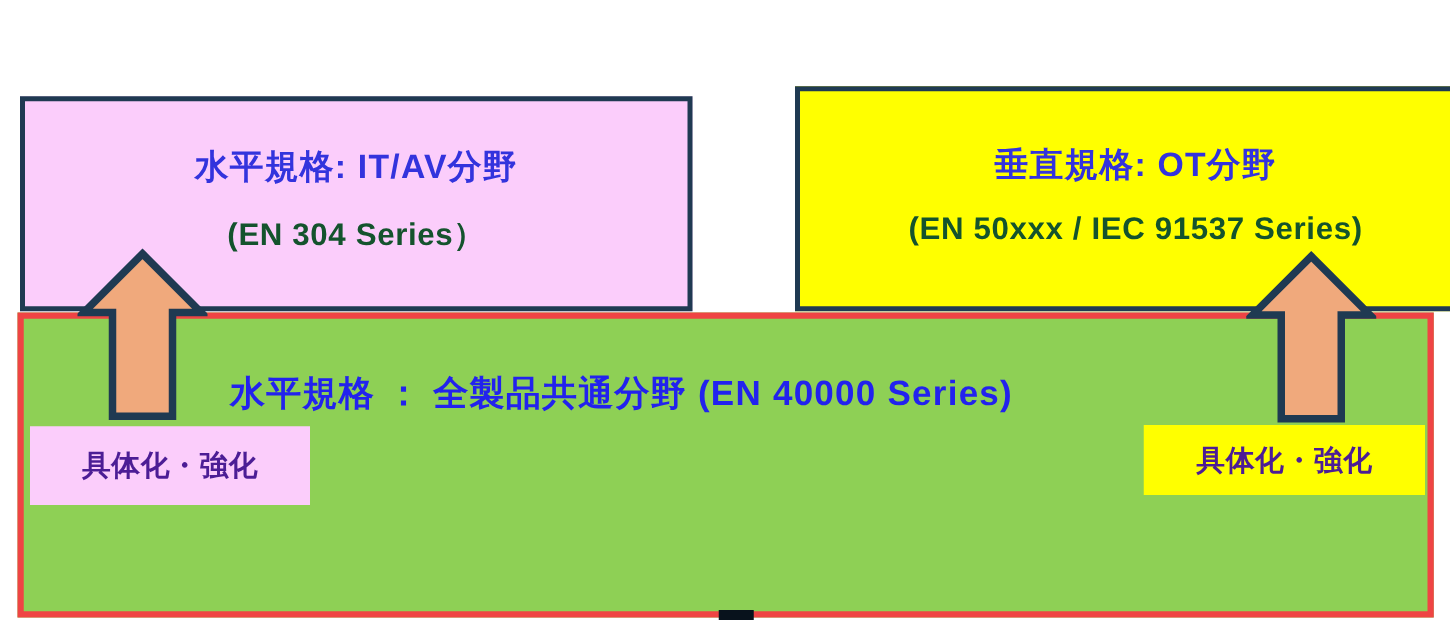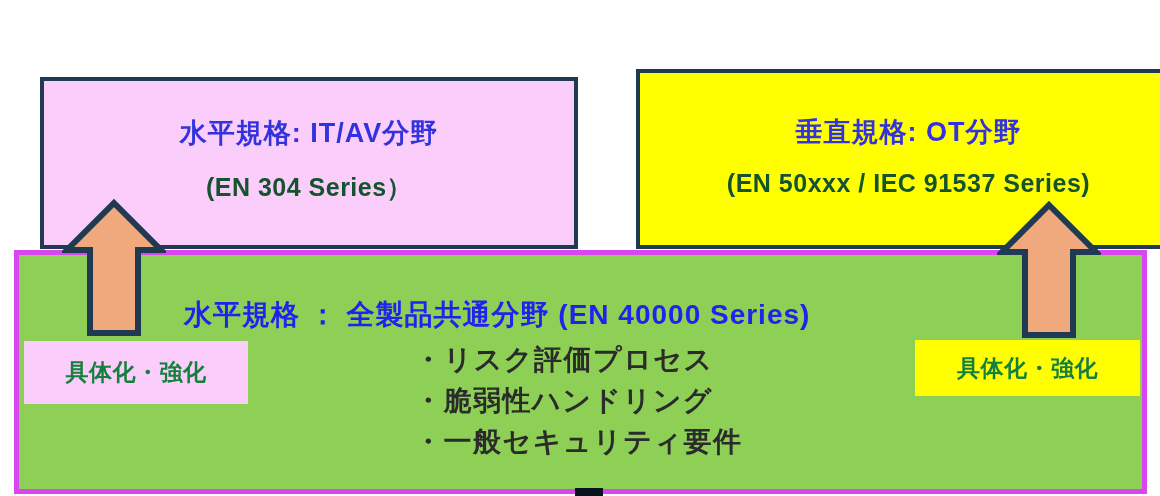--- a/index.html
+++ b/index.html
@@ -41,38 +41,37 @@
     box-sizing: border-box;
     border: 4px solid #1f3a52;
   }
 
   #pink-panel {
     left: 16px;
     top: 77px;
     width: 538px;
     height: 172px;
     background: #fbcdfb;
-    margin-left: 24px;
   }
 
   #yellow-panel {
     left: 636px;
     top: 69px;
     width: 545px;
     height: 180px;
     background: #ffff00;
   }
 
   #green-panel {
     left: 14px;
     top: 250px;
     width: 1133px;
     height: 244px;
     background: #8ed055;
-    border: 5px solid #d946ef;
+    border: 5px solid #ef4444;
     padding-left: 26px;
   }
 
   
   .panel-heading {
     position: absolute;
     width: 100%;
     text-align: center;
     font-size: 27px;
     font-weight: bold;
@@ -121,21 +120,21 @@
 
   
   .callout {
     position: absolute;
     box-sizing: border-box;
     display: flex;
     align-items: center;
     justify-content: center;
     font-size: 23px;
     font-weight: bold;
-    color: #15803d;
+    color: #4c1d95;
     letter-spacing: 0.5px;
     white-space: nowrap;
   }
   #callout-left {
     left: 24px;
     top: 341px;
     width: 224px;
     height: 63px;
     background: #fbcdfb;
   }
@@ -175,25 +174,20 @@
     <div id="pink-sub" class="panel-sub">(EN 304 Series）</div>
   </div>
 
   <div id="yellow-panel" class="panel">
     <div id="yellow-heading" class="panel-heading">垂直規格: OT分野</div>
     <div id="yellow-sub" class="panel-sub">(EN 50xxx / IEC 91537 Series)</div>
   </div>
 
   <div id="green-panel" class="panel">
     <div id="green-title">水平規格 ： 全製品共通分野  (EN 40000 Series)</div>
-    <div id="green-bullets">
-      <div>・リスク評価プロセス</div>
-      <div>・脆弱性ハンドリング</div>
-      <div>・一般セキュリティ要件</div>
-    </div>
   </div>
 
   <svg id="arrow-left" class="arrow" viewBox="0 0 104 140" width="104" height="140">
     <polygon points="52,5 99,52 76,52 76,135 28,135 28,52 5,52" fill="#f0a97c" stroke="#1f3a52" stroke-width="6" stroke-linejoin="miter"></polygon>
   </svg>
 
   <svg id="arrow-right" class="arrow" viewBox="0 0 104 140" width="104" height="140">
     <polygon points="52,5 99,52 76,52 76,135 28,135 28,52 5,52" fill="#f0a97c" stroke="#1f3a52" stroke-width="6" stroke-linejoin="miter"></polygon>
   </svg>
 

